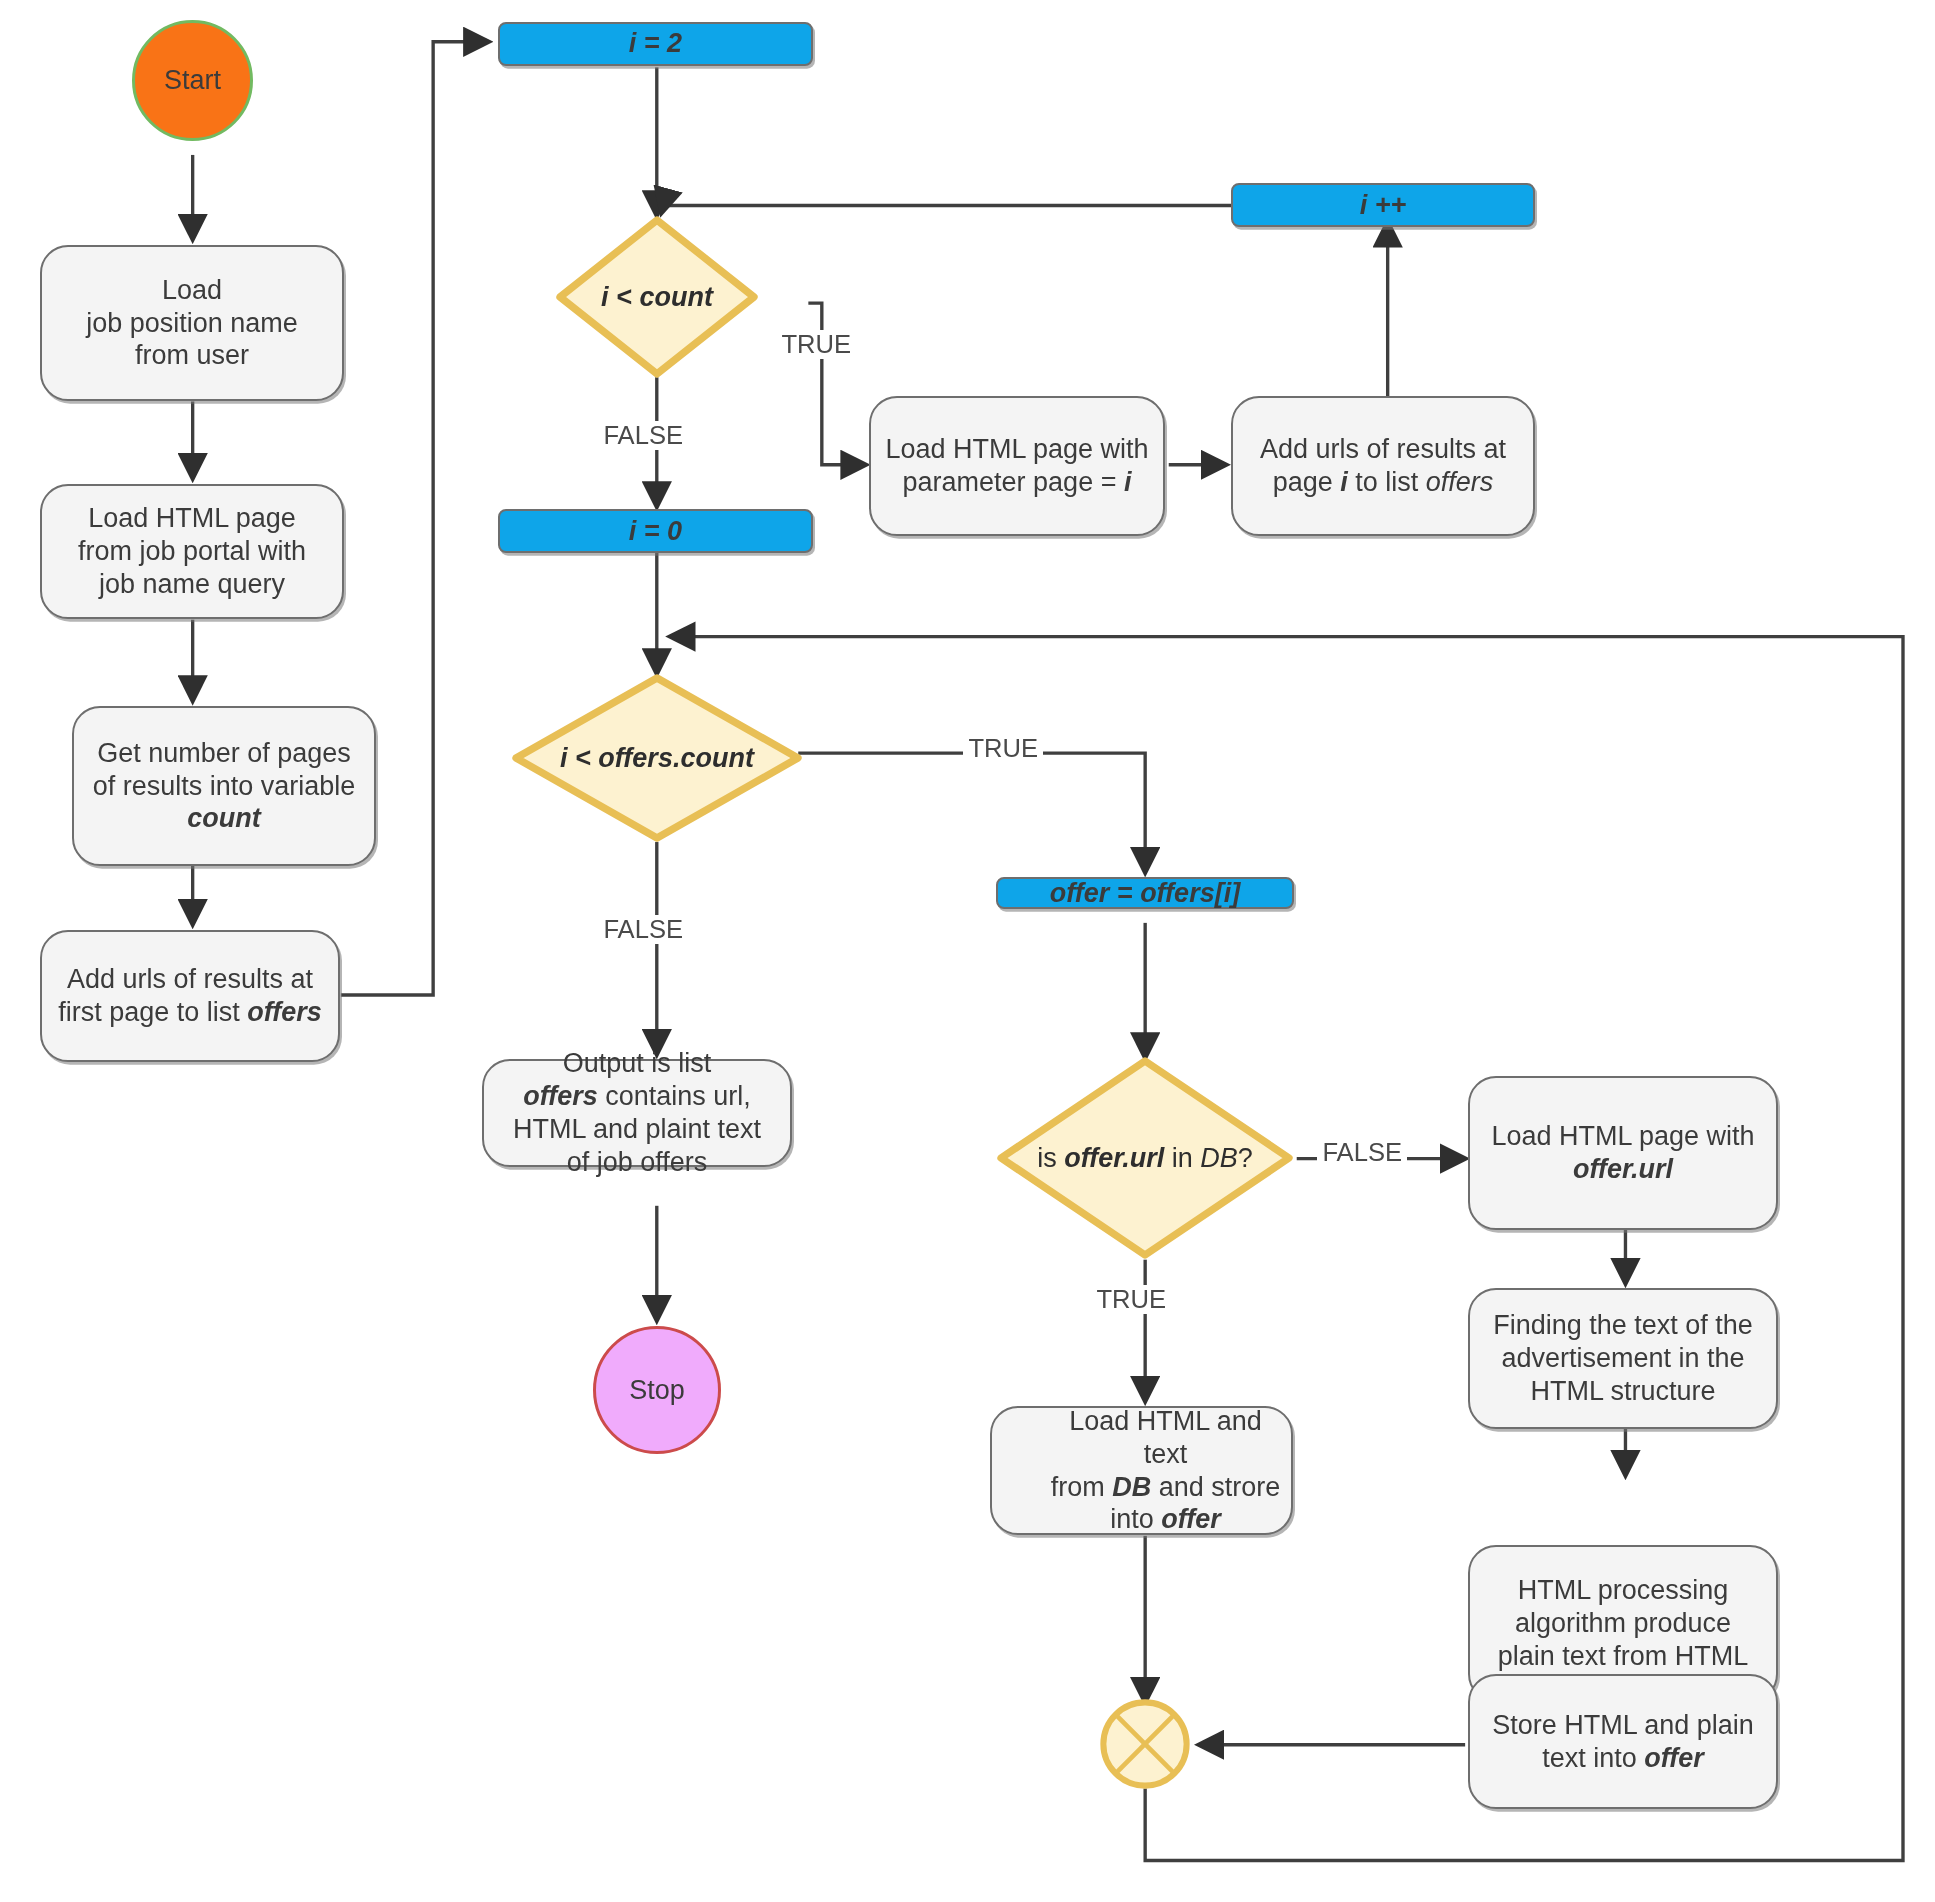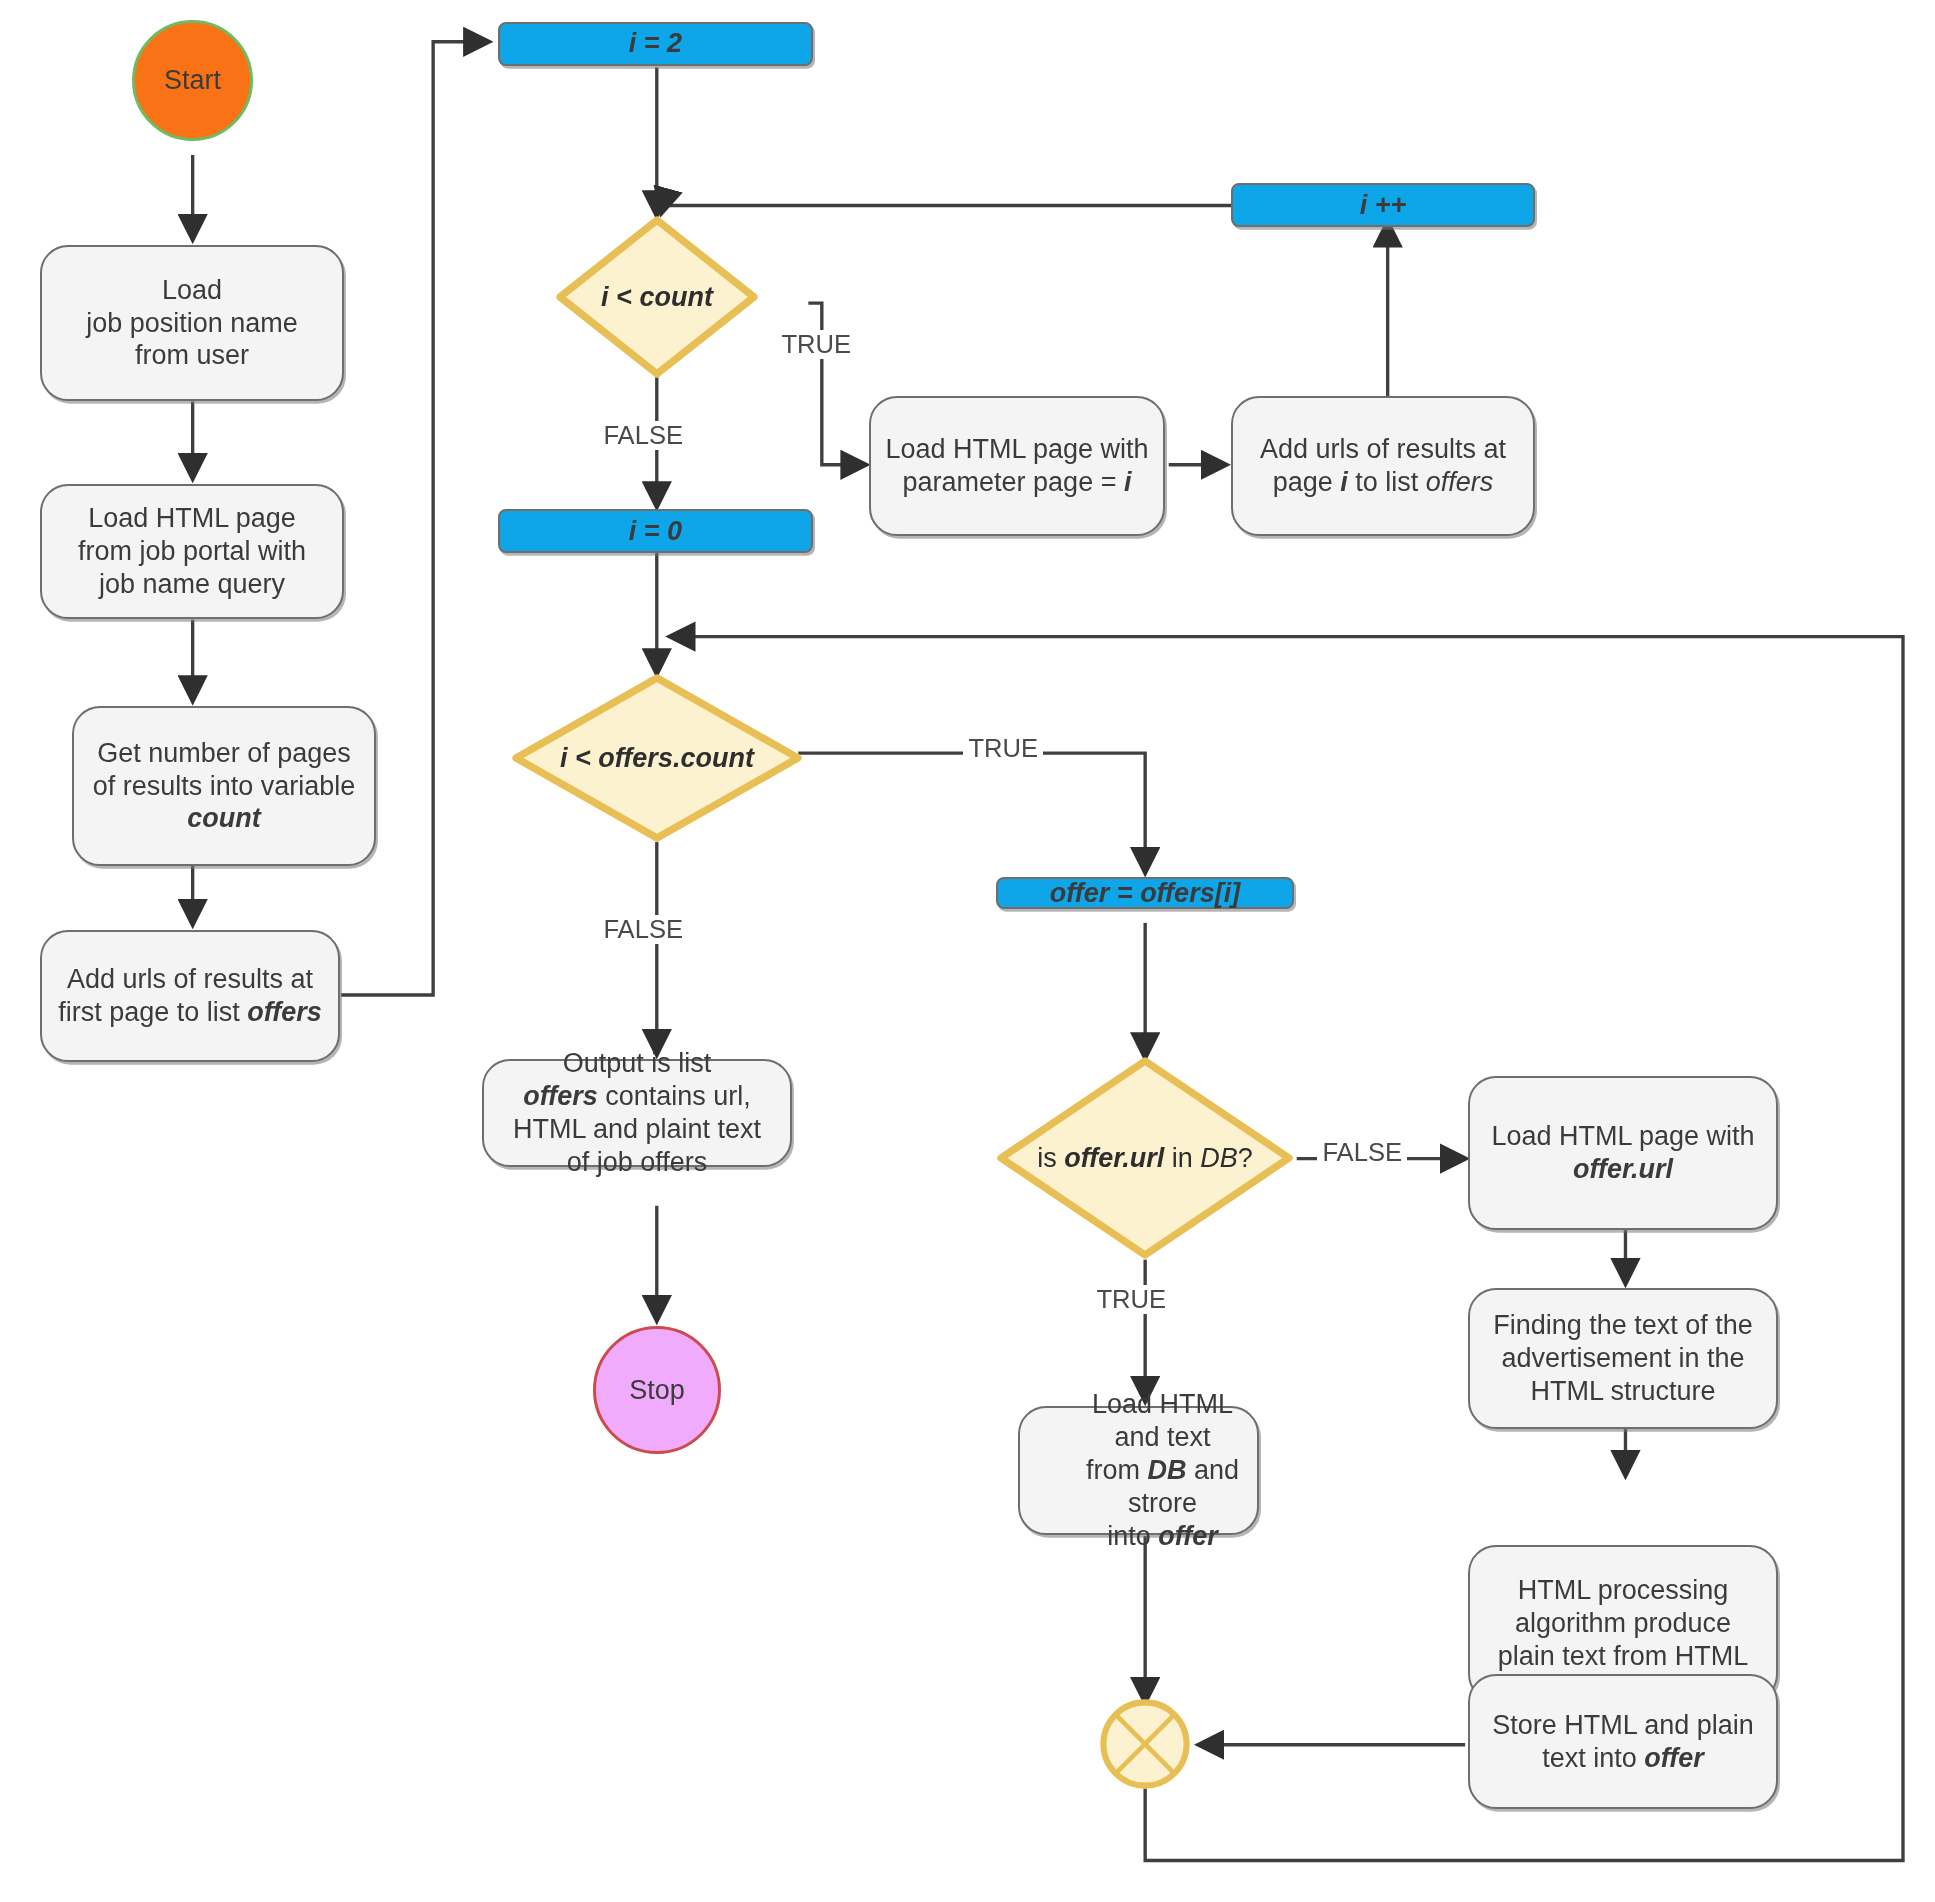--- a/index.html
+++ b/index.html
@@ -286,21 +286,21 @@
     <div class="dwrap">
       <svg class="dshape" viewBox="0 0 440 300" preserveAspectRatio="none">
         <polygon points="220,6 434,150 220,294 6,150" fill="#fdf2d0" stroke="#e8bf55" stroke-width="11" stroke-linejoin="round"></polygon>
       </svg>
       <span class="dlabel"><span class="plain">is </span><span>offer.url</span><span class="plain"> in </span><span class="it">DB</span><span class="plain">?</span></span>
     </div>
   </div>
   <div class="edge-label" style="left:1317px; top:1138px;">FALSE</div>
   <div class="edge-label" style="left:1091px; top:1285px;">TRUE</div>
 
-  <div class="node process" style="left:1018px; top:1406px; width:241px; height:129px;padding-left:48px;">
+  <div class="node process" style="left:990px; top:1406px; width:303px; height:129px;padding-left:48px;">
     <div class="txt">
       <span>Load HTML and text</span><br>
       <span>from </span><span class="b">DB</span><span> and strore</span><br>
       <span>into </span><span class="b">offer</span>
     </div>
   </div>
 
   <div class="node process" style="left:1468px; top:1076px; width:310px; height:154px;">
     <div class="txt">
       <span>Load HTML page with</span><br>

